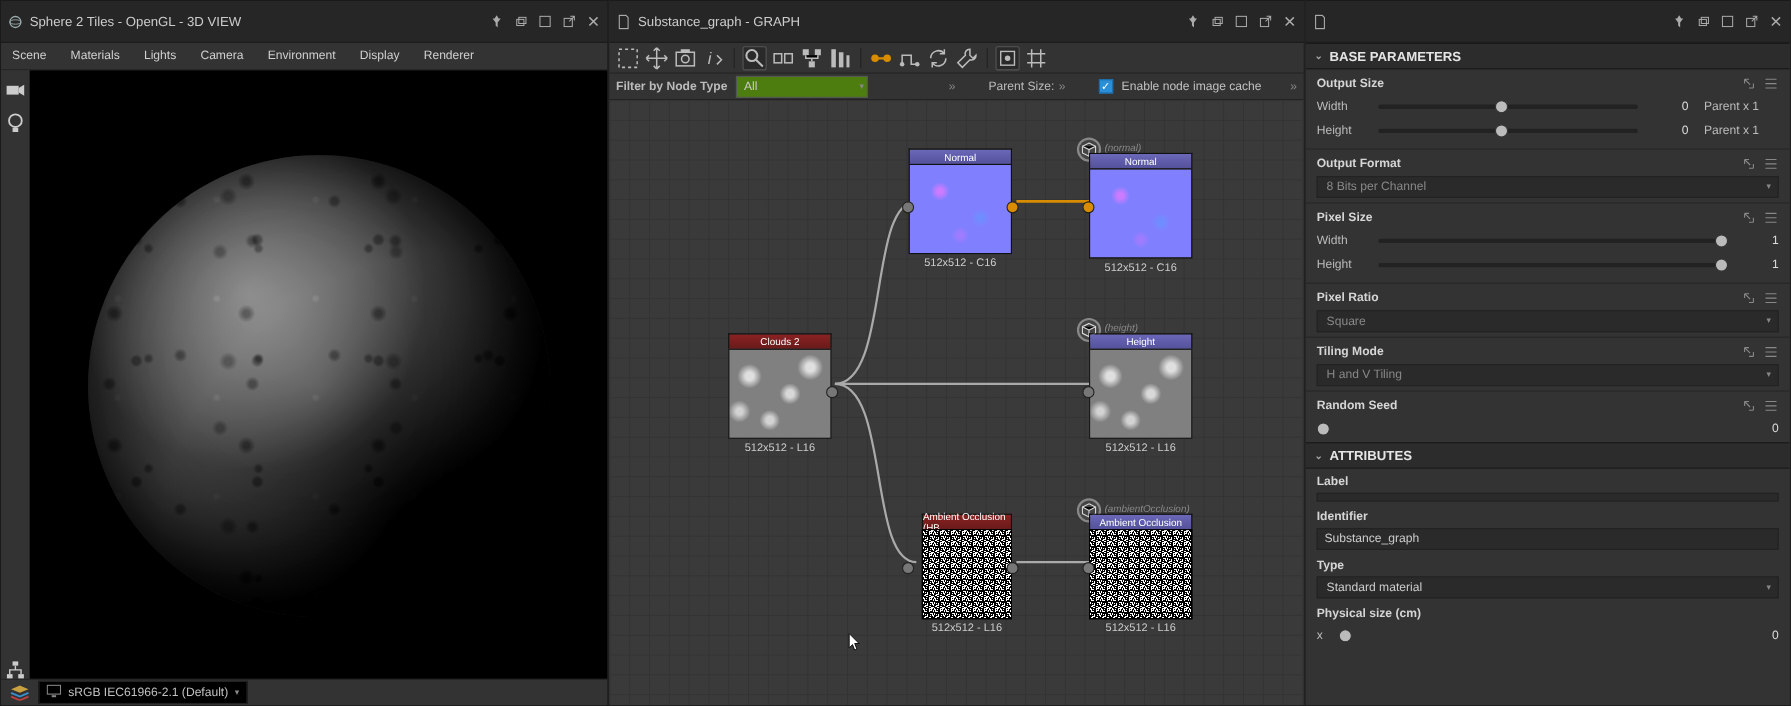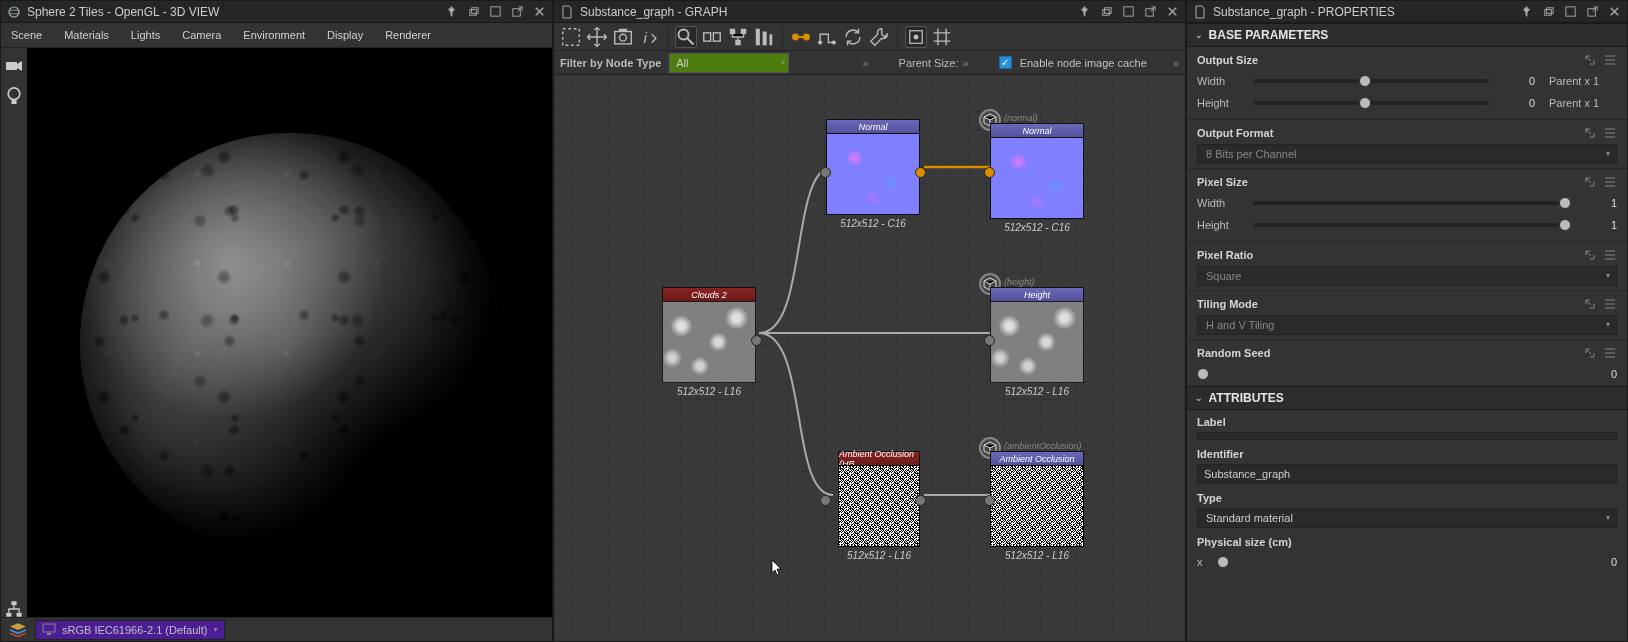--- a/index.html
+++ b/index.html
@@ -15,21 +15,21 @@
 .app { display: flex; width: 100%; height: 100%; }
 
 
 .panel { display: flex; flex-direction: column; background: #333333; border: 1px solid #1a1a1a; }
 .panel-3d { width: 553px; }
 .panel-graph { width: 633px; }
 .panel-props { flex: 1; }
 
 
 .titlebar {
-  display: flex; align-items: center; height: 22px;
+  display: flex; align-items: center; height: 38px;
   background: #262626; padding: 0 6px; gap: 6px;
   border-bottom: 1px solid #1a1a1a;
 }
 .titlebar .icon { width: 14px; height: 14px; display:flex; align-items:center; justify-content:center; }
 .titlebar .title { flex: 1; color: #cccccc; font-size: 12px; white-space: nowrap; overflow: hidden; }
 .titlebar .winbtns { display: flex; gap: 8px; margin-left: auto; }
 .winbtn { width: 14px; height: 14px; display:flex; align-items:center; justify-content:center; cursor:pointer; color:#aaa; }
 .winbtn svg { width:13px; height:13px; }
 
 
@@ -59,21 +59,21 @@
     radial-gradient(circle at 75% 55%, rgba(0,0,0,0.25) 2%, transparent 5%),
     radial-gradient(circle at 15% 60%, rgba(0,0,0,0.3) 2%, transparent 5%),
     radial-gradient(circle at 55% 85%, rgba(0,0,0,0.3) 2%, transparent 5%),
     radial-gradient(circle at 85% 25%, rgba(0,0,0,0.25) 2%, transparent 5%),
     radial-gradient(circle at 30% 45%, rgba(255,255,255,0.1) 2%, transparent 5%);
   background-size: 120px 120px, 140px 140px, 110px 110px, 160px 160px, 130px 130px, 100px 100px, 150px 150px, 90px 90px;
   mix-blend-mode: overlay;
 }
 .statusbar3d { display:flex; align-items:center; gap:8px; height:24px; background:#333333; padding:0 8px; border-top:1px solid #222; }
 .statusbar3d .sicon { width:18px; height:16px; display:flex; align-items:center; justify-content:center; color:#888; }
-.colorspace { display:flex; align-items:center; gap:6px; background:#4c1d95; border:1px solid #222; padding:2px 6px; cursor:pointer;text-align:right; }
+.colorspace { display:flex; align-items:center; gap:6px; background:#000000; border:1px solid #222; padding:2px 6px; cursor:pointer;text-align:right; }
 .colorspace .chev { font-size:8px; color:#888; }
 
 
 .graph-toolbar { display:flex; align-items:center; height:28px; background:#333333; border-bottom:1px solid #222; padding:0 6px; gap:4px; }
 .tbtn { width:22px; height:22px; display:flex; align-items:center; justify-content:center; color:#b0b0b0; cursor:pointer; border-radius:2px; }
 .tbtn.sel { background:#2a2a2a; border:1px solid #555; }
 .tsep { width:1px; height:18px; background:#222; margin:0 3px; }
 .graph-filterbar { display:flex; align-items:center; height:24px; background:#333333; border-bottom:1px solid #222; padding:0 6px; gap:8px; }
 .filter-label { color:#bbb;font-weight:bold; }
 .filter-select { flex:0 0 120px; background:#4d7c0f; border:1px solid #555; color:#ccc; padding:1px 18px 17px 6px; position:relative; height:18px; line-height:16px; cursor:pointer; }
@@ -84,21 +84,21 @@
 .graph-canvas {
   flex:1; background:#3a3a3a;
   background-image:
     linear-gradient(#333 1px, transparent 1px),
     linear-gradient(90deg, #333 1px, transparent 1px);
   background-size: 18px 18px;
   position:relative; overflow:hidden;
 }
 .node {
   position:absolute; width:94px;
-  display:flex; flex-direction:column; align-items:center;font-style:italic;
+  display:flex; flex-direction:column; align-items:center;
 }
 .node-header {
   width:100%; height:14px; font-size:9px; color:#fff;
   display:flex; align-items:center; justify-content:center;
   border:1px solid #111; border-bottom:none;
 }
 .hdr-red { background: linear-gradient(#8a2222,#6a1a1a); }
 .hdr-purple { background: linear-gradient(#6a68b8,#54529c); }
 .node-body {
   width:100%; height:82px; border:1px solid #111; background:#555;
@@ -508,21 +508,20 @@
   </div>
 </div>
 
 <div class="panel panel-props">
   <div class="titlebar">
     <span class="icon">
           <svg viewBox="0 0 14 14">
             <path d="M3 1h6l2 2v10H3z" fill="none" stroke="#aaa"></path>
           </svg>
         </span>
-    <span class="title">Substance_graph - PROPERTIES</span>
     <div class="winbtns">
       <span class="winbtn">
             <svg viewBox="0 0 14 14">
               <path d="M7 1l2 3h2l-3 4v5l-2-2v-3L3 4h2z" fill="#aaa"></path>
             </svg>
           </span>
       <span class="winbtn">
             <svg viewBox="0 0 14 14">
               <rect x="3" y="5" width="7" height="6" fill="none" stroke="#aaa"></rect>
               <rect x="5" y="3" width="7" height="6" fill="none" stroke="#aaa"></rect>

